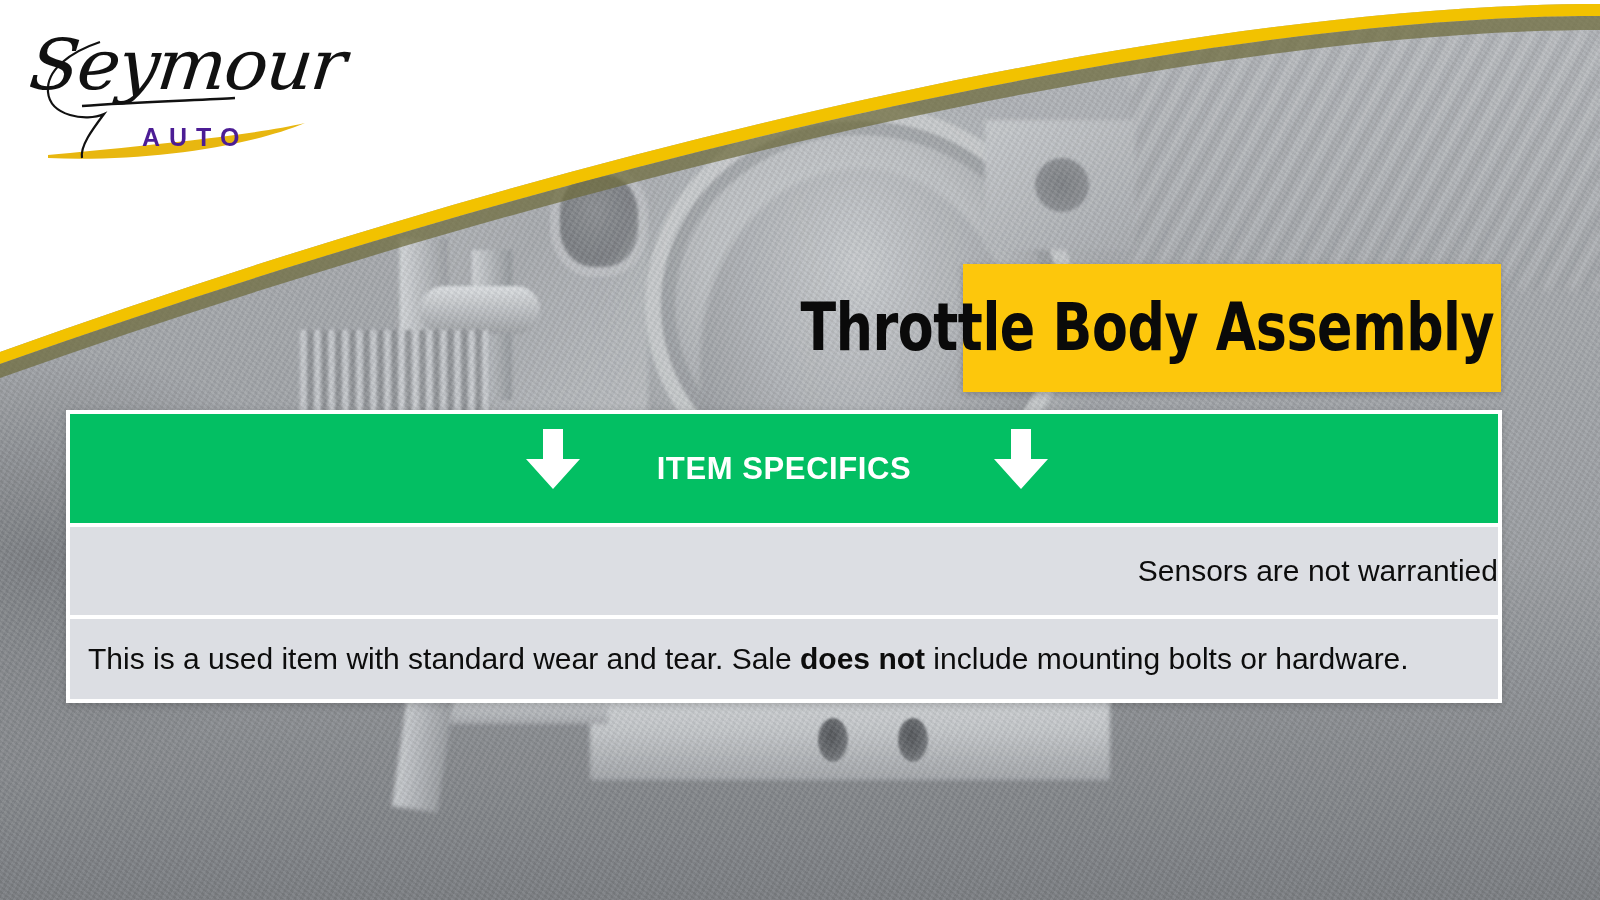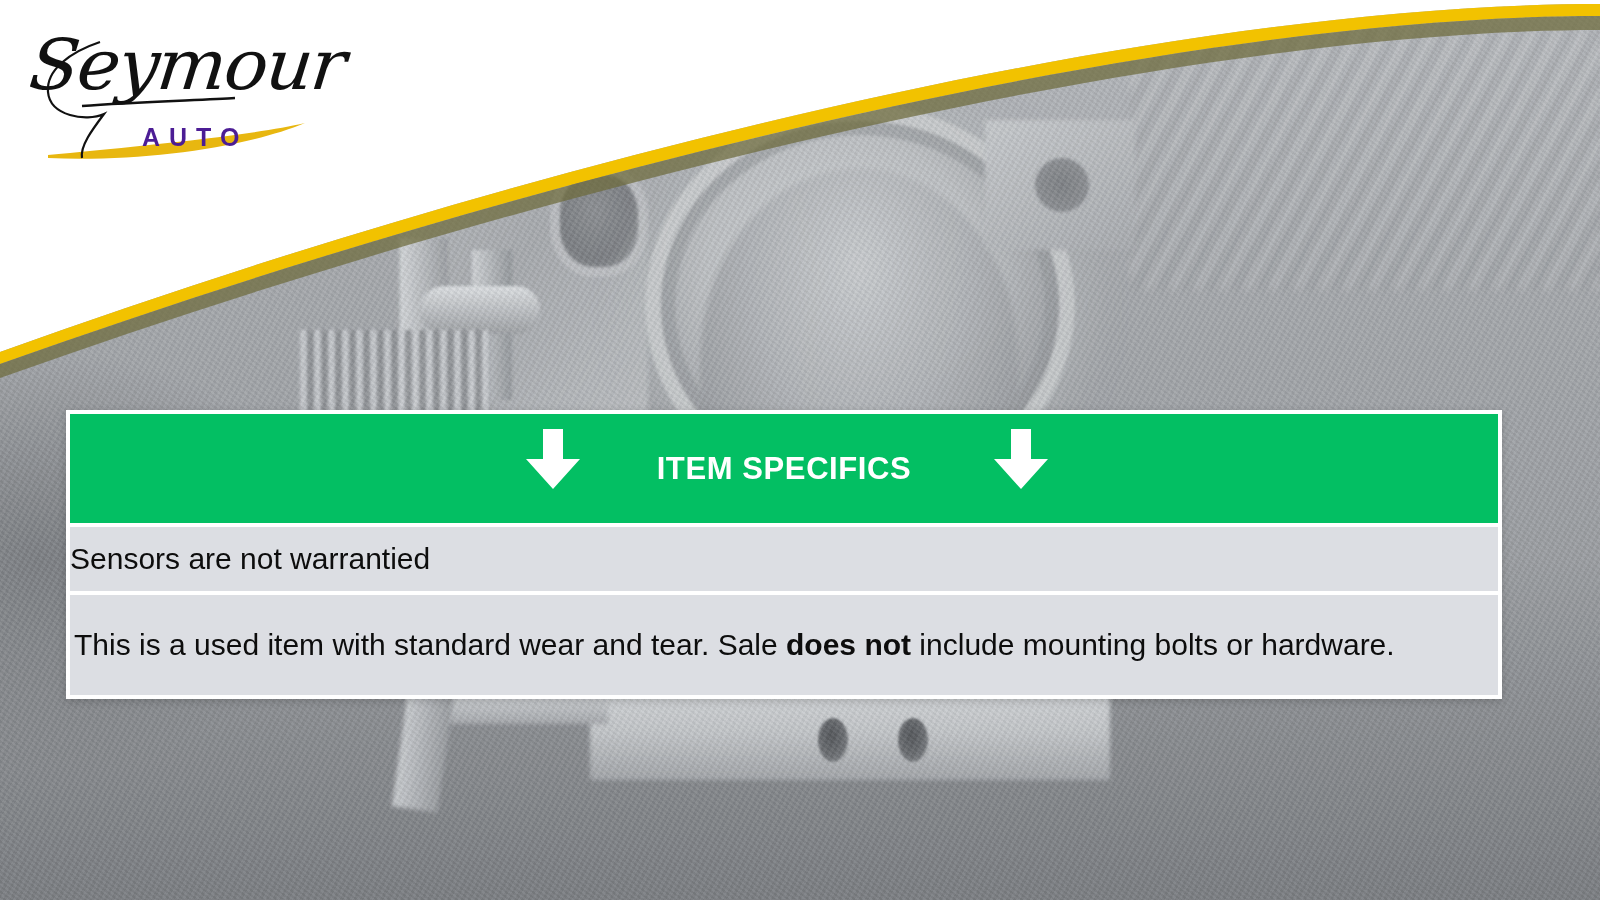--- a/index.html
+++ b/index.html
@@ -271,27 +271,27 @@
   .arrow.left  { left: 452px; }
   .arrow.right { left: 920px; }
   .spec-row {
     background: #DCDEE3;
     border-top: 4px solid #ffffff;
     display: flex;
     align-items: center;
     box-sizing: border-box;
   }
   #spec-row-1 {
-    height: 68px;
+    height: 92px;
+    justify-content: flex-end;
+  }
+  #spec-row-2 {
+    height: 84px;
     justify-content: flex-start;
-  }
-  #spec-row-2 {
-    height: 104px;
-    justify-content: flex-start;
-    padding-left: 4px;
+    padding-left: 18px;
   }
   .spec-text {
     font-size: 30px;
     color: #0d0d0d;
     white-space: nowrap;
   }
   .spec-text b { font-weight: bold; }
 </style>
 </head>
 <body>
@@ -328,20 +328,23 @@
   <div id="logo">
     <div class="logo-script">Seymour</div>
     <svg width="310" height="150" viewBox="0 0 310 150" style="position:absolute;left:0;top:0;">
       <path d="M52 88 C105 84 175 82 205 80" stroke="#111" stroke-width="2.5" fill="none"></path>
       <path d="M18 137 C90 130 220 118 275 105 C215 130 110 144 18 140 Z" fill="#E8B710"></path>
       <path d="M70 24 C40 34 16 52 18 74 C20 98 56 104 74 96 C62 112 50 128 52 140" stroke="#111" stroke-width="2.2" fill="none"></path>
     </svg>
     <div class="logo-auto">AUTO</div>
   </div>
 
+  <div id="title-plate">
+    <div id="title-text">Throttle Body Assembly</div>
+  </div>
 
   <div id="spec-table">
 
     <div id="spec-header">
       <svg class="arrow left" viewBox="0 0 62 60">
         <path d="M21 0 H41 V30 H58 L31 60 L4 30 H21 Z" fill="#ffffff"></path>
       </svg>
       <div id="spec-header-label">ITEM SPECIFICS</div>
       <svg class="arrow right" viewBox="0 0 62 60">
         <path d="M21 0 H41 V30 H58 L31 60 L4 30 H21 Z" fill="#ffffff"></path>

